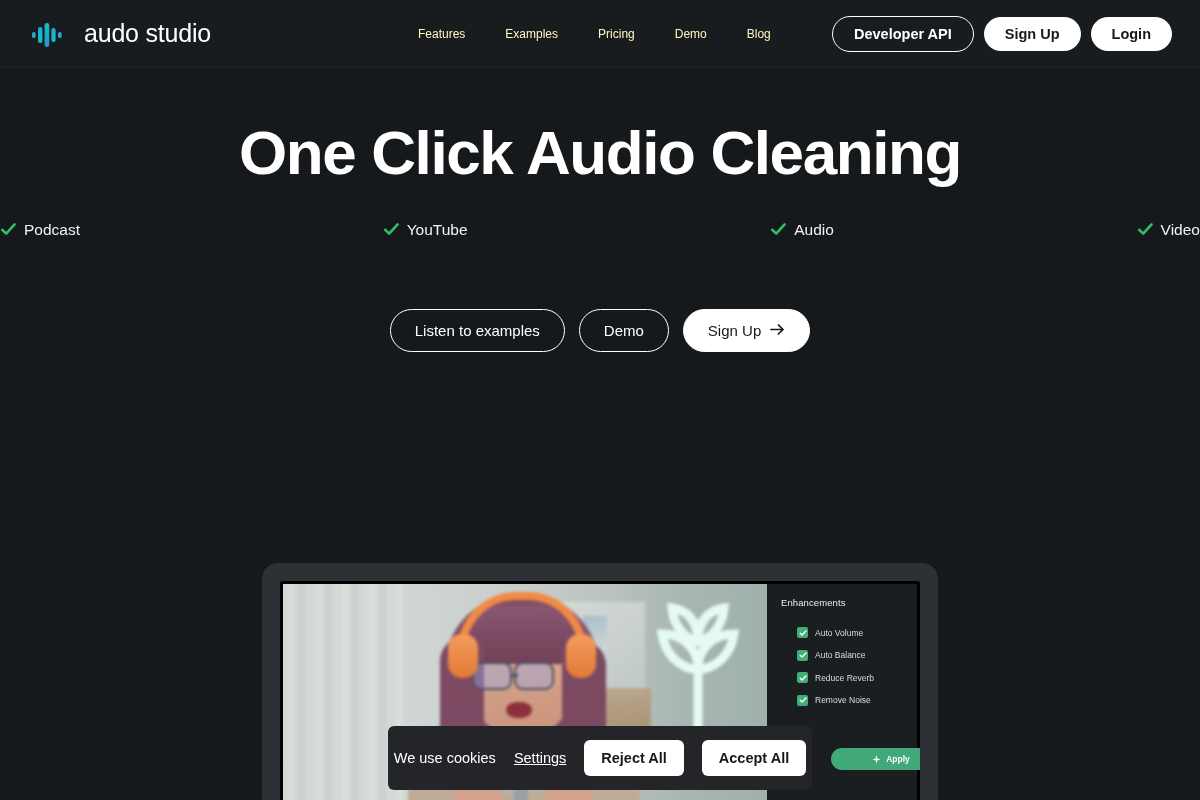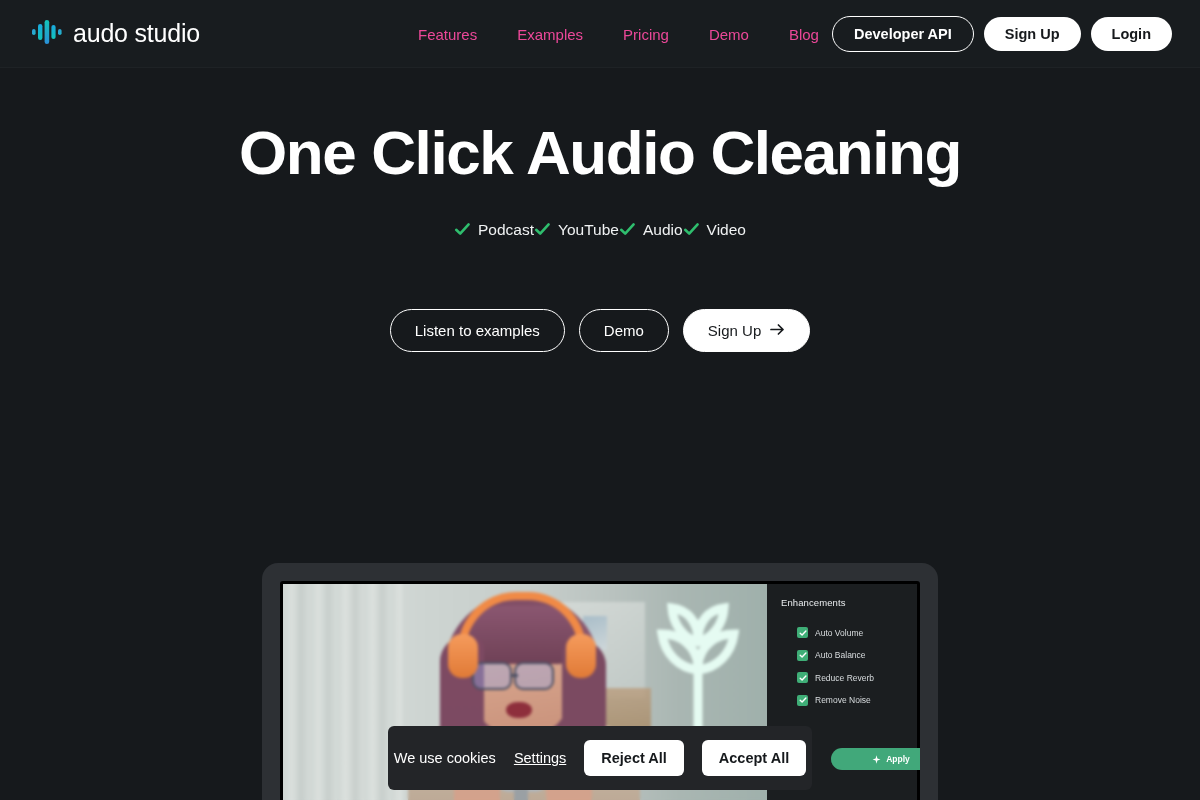--- a/index.html
+++ b/index.html
@@ -20,22 +20,22 @@
     width: 1200px;
     background: #181c1f;
     border-bottom: 1px solid #1e2225;
     display: flex;
     align-items: center;
     padding: 0 32px;
   }
 
   .brand {
     display: flex;
-    align-items: flex-start;
-    gap: 11px;
+    align-items: flex-end;
+    gap: 22px;
     flex: 0 0 auto;
   }
 
   .logo-mark {
     width: 30px;
     height: 26px;
     display: block;
   }
 
   .brand-name {
@@ -50,22 +50,22 @@
     position: absolute;
     left: 418px;
     top: 0;
     height: 68px;
     display: flex;
     align-items: center;
     gap: 40px;
   }
 
   .nav-link {
-    font-size: 15px;
-    color: #ec4899;
+    font-size: 12px;
+    color: #fef9c3;
     text-decoration: none;
     white-space: nowrap;
     cursor: pointer;
   }
 
   .header-actions {
     position: absolute;
     right: 28px;
     top: 0;
     height: 68px;
@@ -122,21 +122,21 @@
 
   .hero-sub .accent {
     font-weight: 700;
     font-style: italic;
     color: #ffffff;
   }
 
   .feature-row {
     margin-top: 34px;
     display: flex;
-    justify-content: center;
+    justify-content: space-between;
     align-items: center;
   }
 
   .feature-item {
     display: flex;
     align-items: center;
     gap: 7px;
   }
 
   .check-icon { display: block; }

